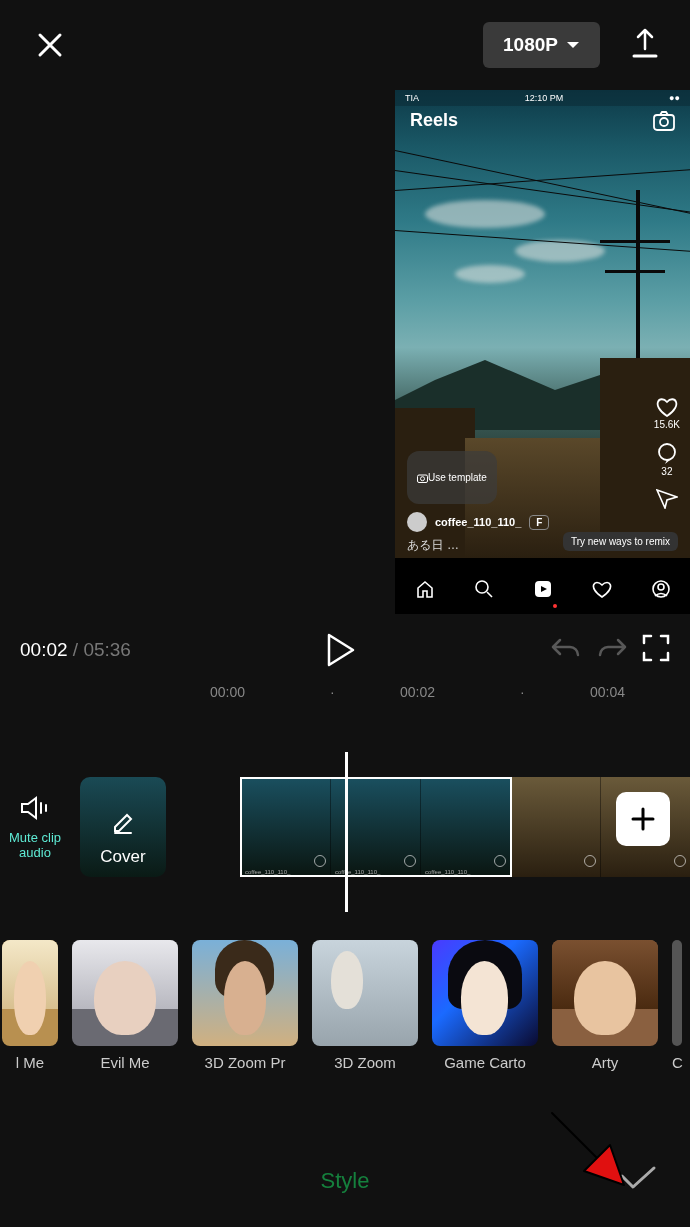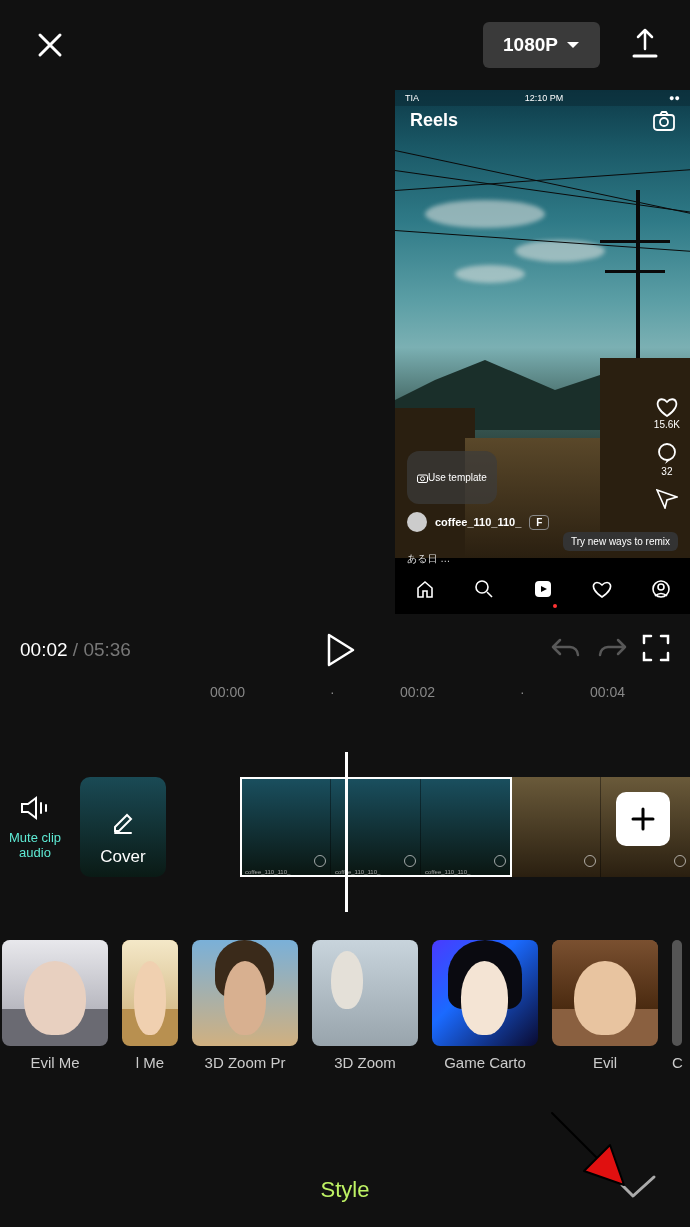--- a/index.html
+++ b/index.html
@@ -78,21 +78,21 @@
     display:flex; justify-content:space-between; align-items:center;
     font-size:18px; font-weight:700;
   }
   .side-actions { position:absolute; right:10px; bottom:105px; display:flex; flex-direction:column; align-items:center; gap:12px; font-size:10px;}
   .side-actions .grp { display:flex; flex-direction:column; align-items:center; gap:2px;}
   .use-template { position:absolute; left:12px; bottom:110px; background:rgba(60,60,60,0.7); border-radius:12px; padding:21px 10px; font-size:10px; display:flex; align-items:center; }
   .user-row { position:absolute; left:12px; right:12px; bottom:82px; display:flex; align-items:center; gap:8px; font-size:11px; font-weight:600;}
   .avatar-sm { width:20px; height:20px; border-radius:50%; background:#ccc;}
   .follow-chip { border:1px solid #888; border-radius:4px; padding:1px 6px; font-size:10px;}
   .tooltip-chip { position:absolute; right:12px; bottom:63px; background:#333; border-radius:6px; padding:4px 8px; font-size:10px;}
-  .caption { position:absolute; left:12px; bottom:48px; font-size:10px; color:#ddd;}
+  .caption { position:absolute; left:12px; bottom:60px; font-size:12px; color:#ddd;}
   .meta-row { position:absolute; left:12px; bottom:28px; font-size:9px; color:#ccc; display:flex; gap:10px; align-items:center;}
   .sound-thumb { position:absolute; right:12px; bottom:26px; width:22px; height:22px; border-radius:4px; background:#888; border:1px solid #fff;}
   .bottom-nav { position:absolute; left:0; right:0; bottom:0; height:50px; background:#000; display:flex; justify-content:space-around; align-items:center;}
   .bottom-nav .dot { position:absolute; bottom:6px; left:50%; width:4px; height:4px; background:#f33; border-radius:50%; transform:translateX(10px);}
 
   .controls-row {
     display:flex; align-items:center; padding: 0 20px; height:60px; gap:14px;
   }
   .time-disp { font-size:19px; color:#fff; }
   .time-disp .total { color:#777; }
@@ -127,23 +127,23 @@
     margin-top:18px; height:140px;
     display:flex; overflow:hidden; padding-left:2px; gap:14px;
   }
   .style-item { text-align:center; font-size:15px; color:#ccc; cursor:pointer;}
   .style-thumb { width:106px; height:106px; border-radius:8px; margin-bottom:8px; position:relative; overflow:hidden;}
   .style-item.first .style-thumb { width:56px; }
   .hair { position:absolute; width:100%; height:65%; top:0;}
   .skin { position:absolute; width:58%; height:70%; top:20%; left:21%; border-radius:50% 50% 45% 45%;}
 
   .bottom-row {
-    position:absolute; bottom:0; left:0; right:0; height:74px;
+    position:absolute; bottom:9px; left:0; right:0; height:74px;
     display:flex; align-items:center; justify-content:center;
-    font-size:22px; color:#bef264;
+    font-size:22px; color:#15803d;
   }
   .confirm-btn { position:absolute; right:32px; cursor:pointer;}
   .red-arrow { position:absolute; right:58px; bottom:34px; pointer-events:none;}
 </style>
 </head>
 <body>
 
 <div class="top-bar">
   <div class="close-btn">
     <svg width="30" height="30" viewBox="0 0 30 30">
@@ -328,35 +328,35 @@
   <div class="sel-box"></div>
   <div class="playhead"></div>
   <div class="add-btn">
     <svg width="28" height="28" viewBox="0 0 28 28">
         <path d="M14 4 V24 M4 14 H24" stroke="#000" stroke-width="3" stroke-linecap="round"></path>
       </svg>
   </div>
 </div>
 
 <div class="styles-strip">
-  <div class="style-item">
-    <div class="style-thumb" style="background:#6a6a72">
-        <div class="hair" style="background:linear-gradient(#e8e8ec,#b8b8c0)"></div>
-        <div class="skin" style="background:#e8d0c0"></div>
-      </div>
-    <div>Evil Me</div>
-  </div>
   <div class="style-item first">
     <div class="style-thumb" style="background:#b89050">
         <div class="hair" style="background:linear-gradient(#f4e8c8,#d8c090)"></div>
         <div class="skin" style="background:#f0d0b0"></div>
       </div>
     <div>l Me</div>
   </div>
   <div class="style-item">
+    <div class="style-thumb" style="background:#6a6a72">
+        <div class="hair" style="background:linear-gradient(#e8e8ec,#b8b8c0)"></div>
+        <div class="skin" style="background:#e8d0c0"></div>
+      </div>
+    <div>Evil Me</div>
+  </div>
+  <div class="style-item">
     <div class="style-thumb" style="background:linear-gradient(#7ab0d8,#d0b080)">
         <div class="hair" style="background:#3a2a1a;width:55%;left:22%;height:55%;border-radius:50% 50% 30% 30%"></div>
         <div class="skin" style="background:#d8b090;width:40%;left:30%"></div>
       </div>
     <div>3D Zoom Pr</div>
   </div>
   <div class="style-item">
     <div class="style-thumb" style="background:linear-gradient(#c8d4dc,#98a4ac)">
         <div class="skin" style="background:#e4e0d8;width:30%;left:18%;top:10%;height:55%"></div>
       </div>
@@ -367,21 +367,21 @@
         <div class="hair" style="background:#0a0a10;width:70%;left:15%;border-radius:50% 50% 20% 20%"></div>
         <div class="skin" style="background:#f4e4d4;width:45%;left:27%"></div>
       </div>
     <div>Game Carto</div>
   </div>
   <div class="style-item">
     <div class="style-thumb" style="background:#8a6040">
         <div class="hair" style="background:linear-gradient(#7a5030,#4a2a10)"></div>
         <div class="skin" style="background:#e8c4a0"></div>
       </div>
-    <div>Evil</div>
+    <div>Arty</div>
   </div>
   <div class="style-item">
     <div class="style-thumb" style="width:10px;background:#555"></div>
     <div>C</div>
   </div>
 </div>
 
 <div class="bottom-row">
   <span>Style</span>
   <div class="confirm-btn">

